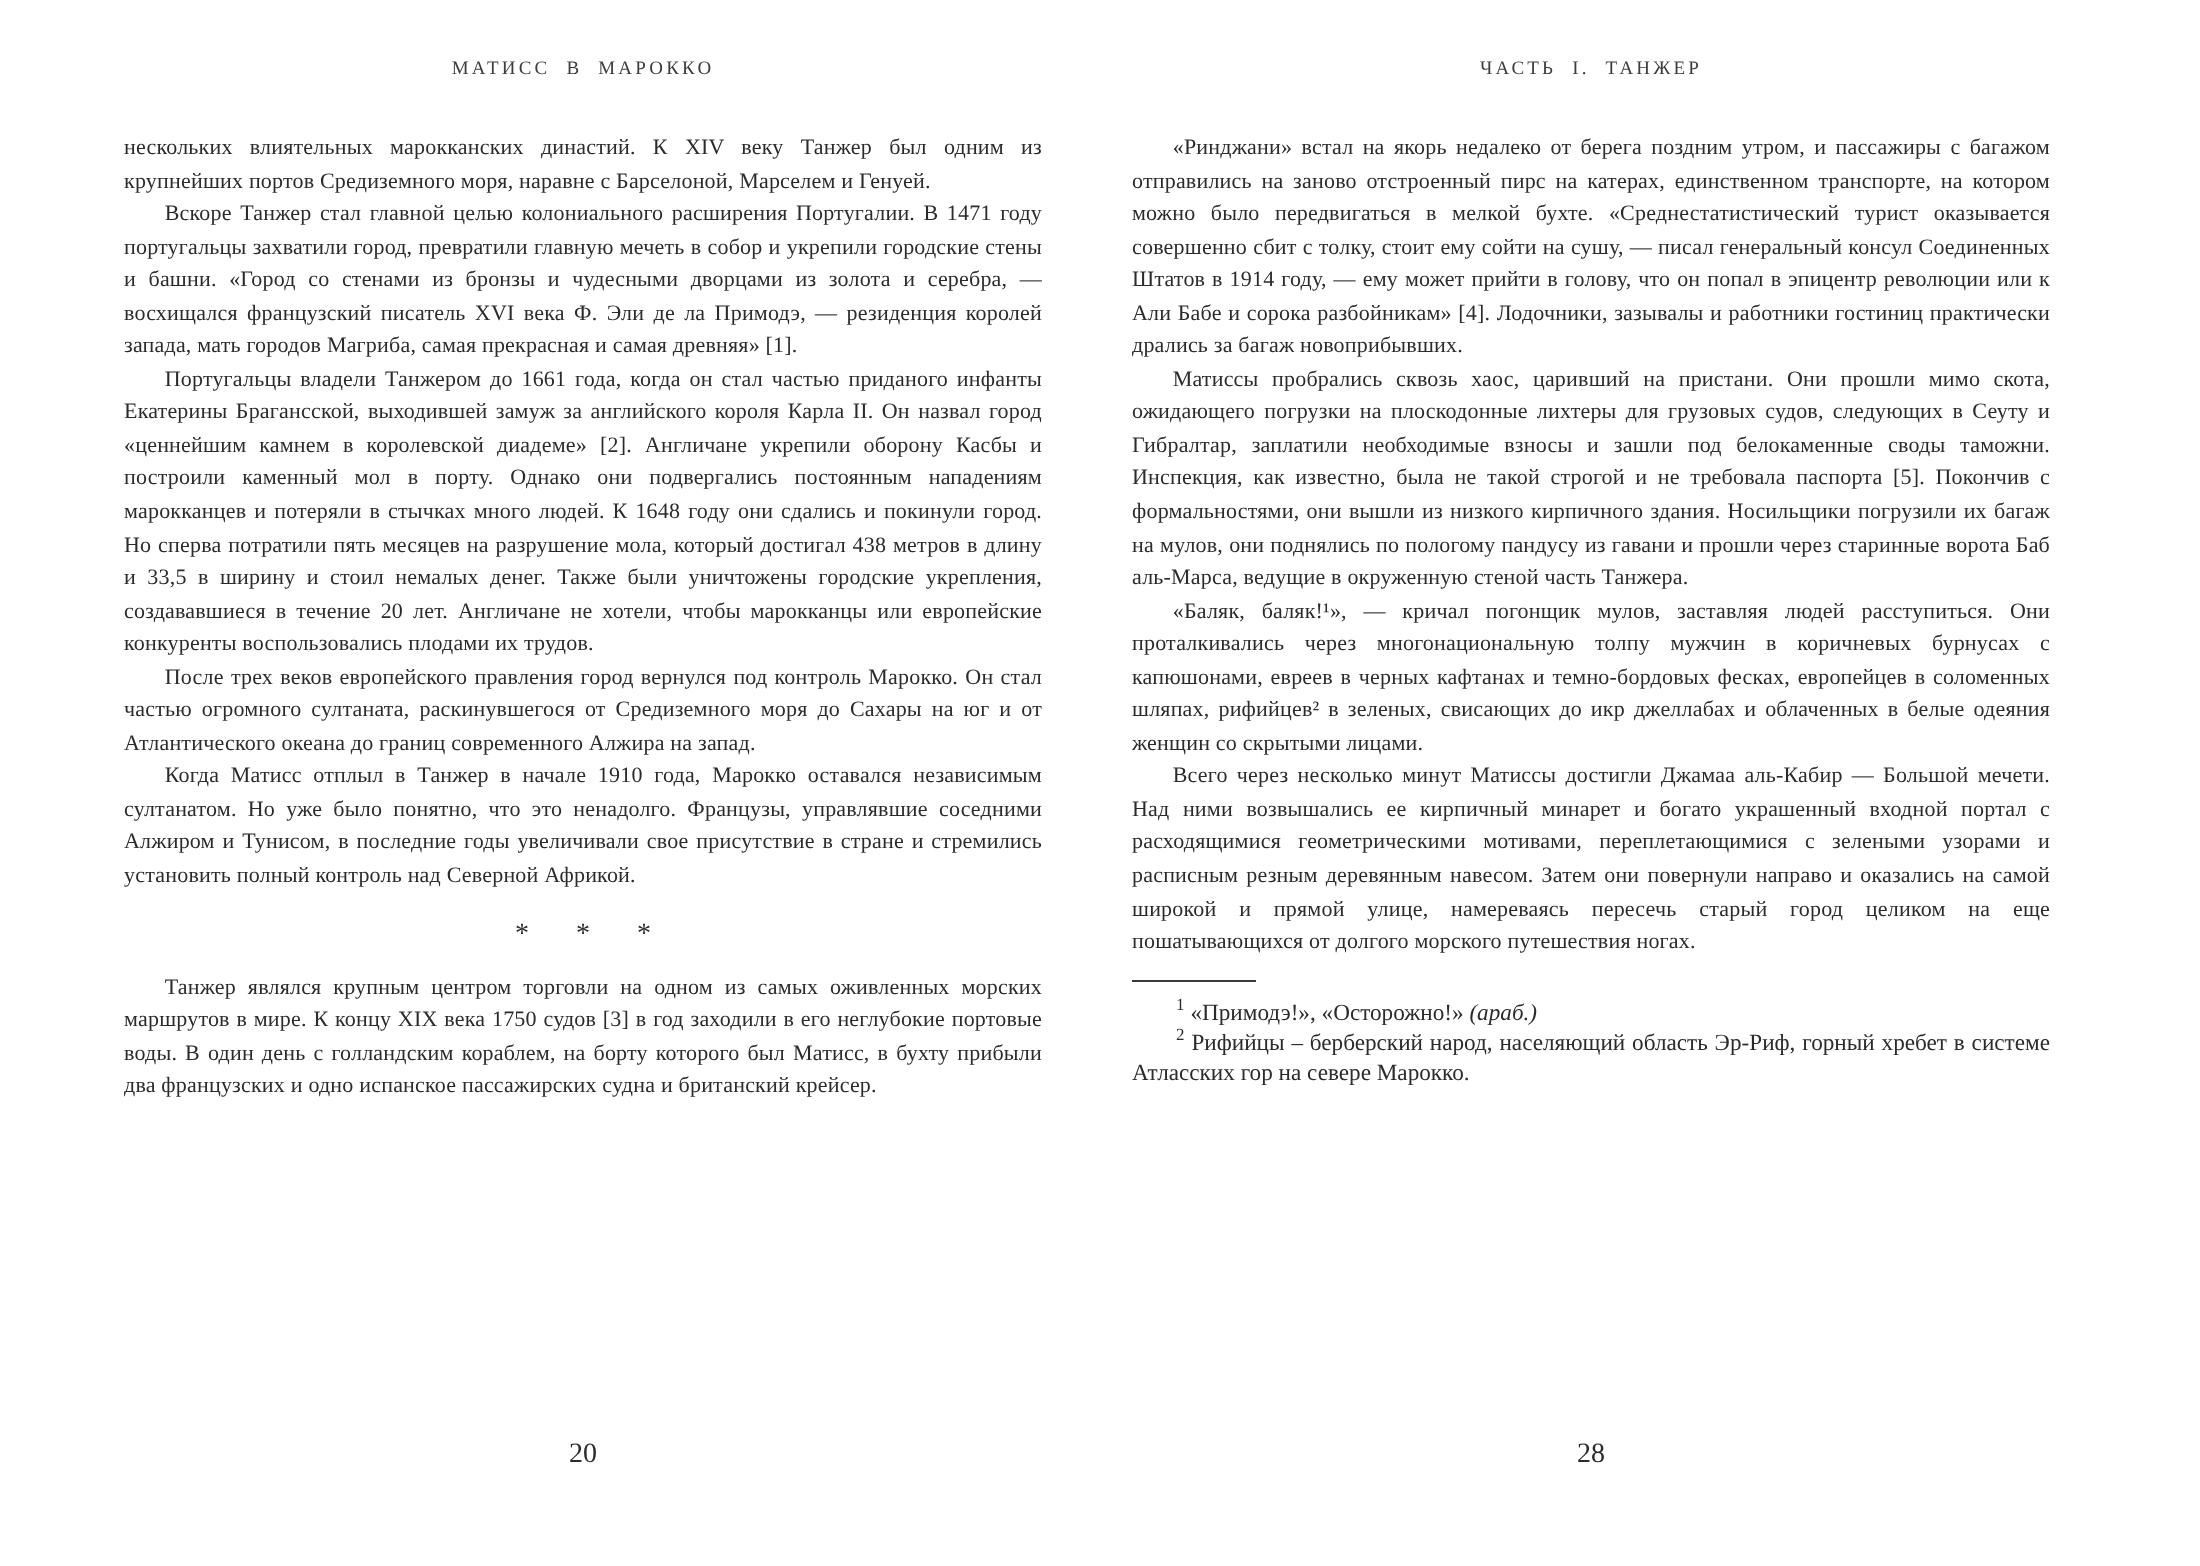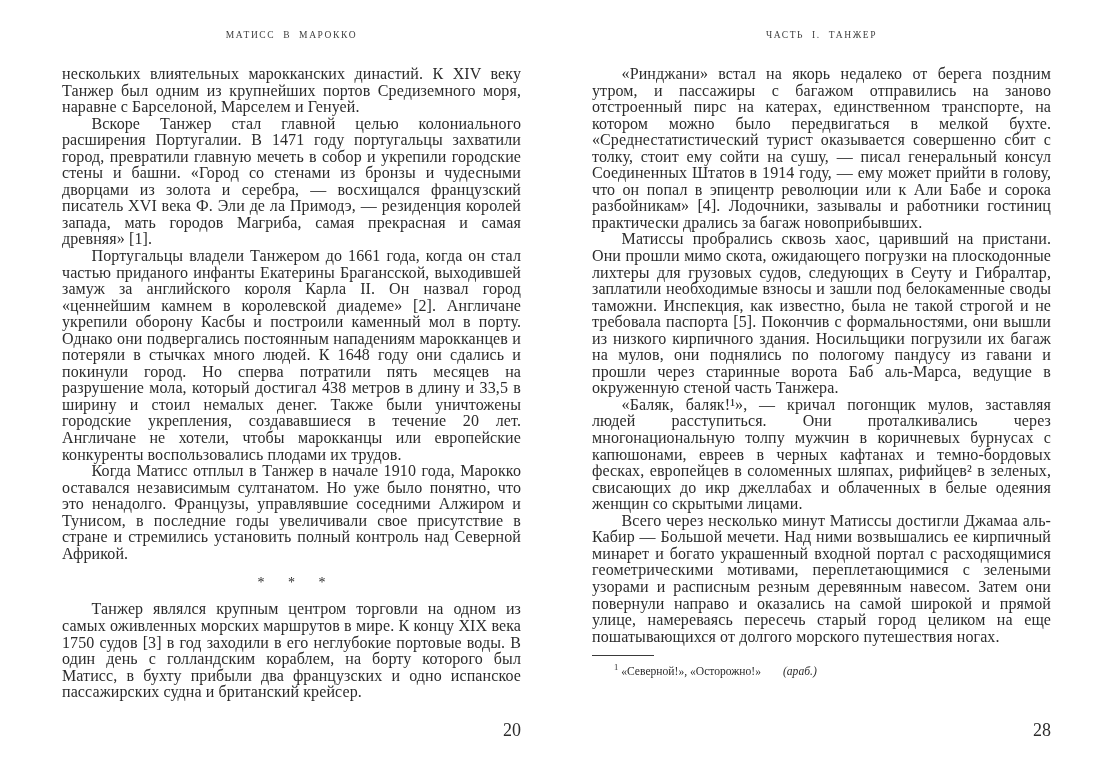--- a/index.html
+++ b/index.html
@@ -11,42 +11,42 @@
     width: 1100px;
     height: 783px;
     overflow: hidden;
     font-family: "Liberation Serif", "DejaVu Serif", serif;
     color: #2b2b2b;
     position: relative;
   }
   .spread {
     display: flex;
     margin-left: 62px;
-    gap: 71px;
+    gap: 45px;
     height: 783px;
   }
   .page {
     position: relative;
     width: 459px;
     box-sizing: border-box;
     padding-top: 30px;
     height: 100%;
   }
   .running-head {
     text-align: center;
     font-size: 9.5px;
     letter-spacing: 1.6px;
     word-spacing: 4px;
     color: #3d3d3d;
     margin-bottom: 26px;
     text-transform: uppercase;
   }
   .body-text p {
     margin: 0;
-    font-size: 16px;
+    font-size: 11px;
     line-height: 16.55px;
     text-align: justify;
     text-indent: 1.85em;
     letter-spacing: 0.1px;
   }
   .body-text p.noindent {
     text-indent: 0;
   }
   .separator {
     text-align: center;
@@ -72,58 +72,59 @@
     text-align: justify;
     text-indent: 1.9em;
   }
   .footnote .fn-marker {
     font-size: 8.5px;
     vertical-align: super;
     line-height: 0;
   }
   .footnote .fn-italic {
     font-style: italic;
-    margin-left: 19px;
   }
   .page-number {
     position: absolute;
     top: 720px;
     left: 0;
     width: 100%;
-    text-align: right;
-    font-size: 18px;
+    text-align: center;
+    font-size: 14px;
     color: #2b2b2b;
   }
 </style>
 </head>
 <body>
 
 <div class="spread">
 
   <section class="page">
     <div class="running-head">МАТИСС В МАРОККО</div>
     <div class="body-text">
       <p class="noindent">нескольких влиятельных марокканских династий. К XIV веку Танжер был одним из крупнейших портов Средиземного моря, наравне с Барселоной, Марселем и Генуей.</p>
       <p>Вскоре Танжер стал главной целью колониального расширения Португалии. В 1471 году португальцы захватили город, превратили главную мечеть в собор и укрепили городские стены и башни. «Город со стенами из бронзы и чудесными дворцами из золота и серебра, — восхищался французский писатель XVI века Ф. Эли де ла Примодэ, — резиденция королей запада, мать городов Магриба, самая прекрасная и самая древняя» [1].</p>
       <p>Португальцы владели Танжером до 1661 года, когда он стал частью приданого инфанты Екатерины Брагансской, выходившей замуж за английского короля Карла II. Он назвал город «ценнейшим камнем в королевской диадеме» [2]. Англичане укрепили оборону Касбы и построили каменный мол в порту. Однако они подвергались постоянным нападениям марокканцев и потеряли в стычках много людей. К 1648 году они сдались и покинули город. Но сперва потратили пять месяцев на разрушение мола, который достигал 438 метров в длину и 33,5 в ширину и стоил немалых денег. Также были уничтожены городские укрепления, создававшиеся в течение 20 лет. Англичане не хотели, чтобы марокканцы или европейские конкуренты воспользовались плодами их трудов.</p>
+      <p>После трех веков европейского правления город вернулся под контроль Марокко. Он стал частью огромного султаната, раскинувшегося от Средиземного моря до Сахары на юг и от Атлантического океана до границ современного Алжира на запад.</p>
       <p>Когда Матисс отплыл в Танжер в начале 1910 года, Марокко оставался независимым султанатом. Но уже было понятно, что это ненадолго. Французы, управлявшие соседними Алжиром и Тунисом, в последние годы увеличивали свое присутствие в стране и стремились установить полный контроль над Северной Африкой.</p>
       <div class="separator">* * *</div>
       <p>Танжер являлся крупным центром торговли на одном из самых оживленных морских маршрутов в мире. К концу XIX века 1750 судов [3] в год заходили в его неглубокие портовые воды. В один день с голландским кораблем, на борту которого был Матисс, в бухту прибыли два французских и одно испанское пассажирских судна и британский крейсер.</p>
     </div>
     <div class="page-number">20</div>
   </section>
 
   <section class="page">
     <div class="running-head">ЧАСТЬ I. ТАНЖЕР</div>
     <div class="body-text">
       <p>«Ринджани» встал на якорь недалеко от берега поздним утром, и пассажиры с багажом отправились на заново отстроенный пирс на катерах, единственном транспорте, на котором можно было передвигаться в мелкой бухте. «Среднестатистический турист оказывается совершенно сбит с толку, стоит ему сойти на сушу, — писал генеральный консул Соединенных Штатов в 1914 году, — ему может прийти в голову, что он попал в эпицентр революции или к Али Бабе и сорока разбойникам» [4]. Лодочники, зазывалы и работники гостиниц практически дрались за багаж новоприбывших.</p>
       <p>Матиссы пробрались сквозь хаос, царивший на пристани. Они прошли мимо скота, ожидающего погрузки на плоскодонные лихтеры для грузовых судов, следующих в Сеуту и Гибралтар, заплатили необходимые взносы и зашли под белокаменные своды таможни. Инспекция, как известно, была не такой строгой и не требовала паспорта [5]. Покончив с формальностями, они вышли из низкого кирпичного здания. Носильщики погрузили их багаж на мулов, они поднялись по пологому пандусу из гавани и прошли через старинные ворота Баб аль-Марса, ведущие в окруженную стеной часть Танжера.</p>
       <p>«Баляк, баляк!¹», — кричал погонщик мулов, заставляя людей расступиться. Они проталкивались через многонациональную толпу мужчин в коричневых бурнусах с капюшонами, евреев в черных кафтанах и темно-бордовых фесках, европейцев в соломенных шляпах, рифийцев² в зеленых, свисающих до икр джеллабах и облаченных в белые одеяния женщин со скрытыми лицами.</p>
       <p>Всего через несколько минут Матиссы достигли Джамаа аль-Кабир — Большой мечети. Над ними возвышались ее кирпичный минарет и богато украшенный входной портал с расходящимися геометрическими мотивами, переплетающимися с зелеными узорами и расписным резным деревянным навесом. Затем они повернули направо и оказались на самой широкой и прямой улице, намереваясь пересечь старый город целиком на еще пошатывающихся от долгого морского путешествия ногах.</p>
     </div>
     <div class="footnotes">
       <hr class="fn-rule">
-      <p class="footnote"><span class="fn-marker">1</span>&nbsp;<span>«Северной!», «Осторожно!» </span><span class="fn-italic">(араб.)</span></p>
+      <p class="footnote"><span class="fn-marker">1</span>&nbsp;<span>«Примодэ!», «Осторожно!» </span><span class="fn-italic">(араб.)</span></p>
+      <p class="footnote"><span class="fn-marker">2</span>&nbsp;<span>Рифийцы – берберский народ, населяющий область Эр-Риф, горный хребет в системе Атласских гор на севере Марокко.</span></p>
     </div>
     <div class="page-number">28</div>
   </section>
 
 </div>
 
 </body></html>

